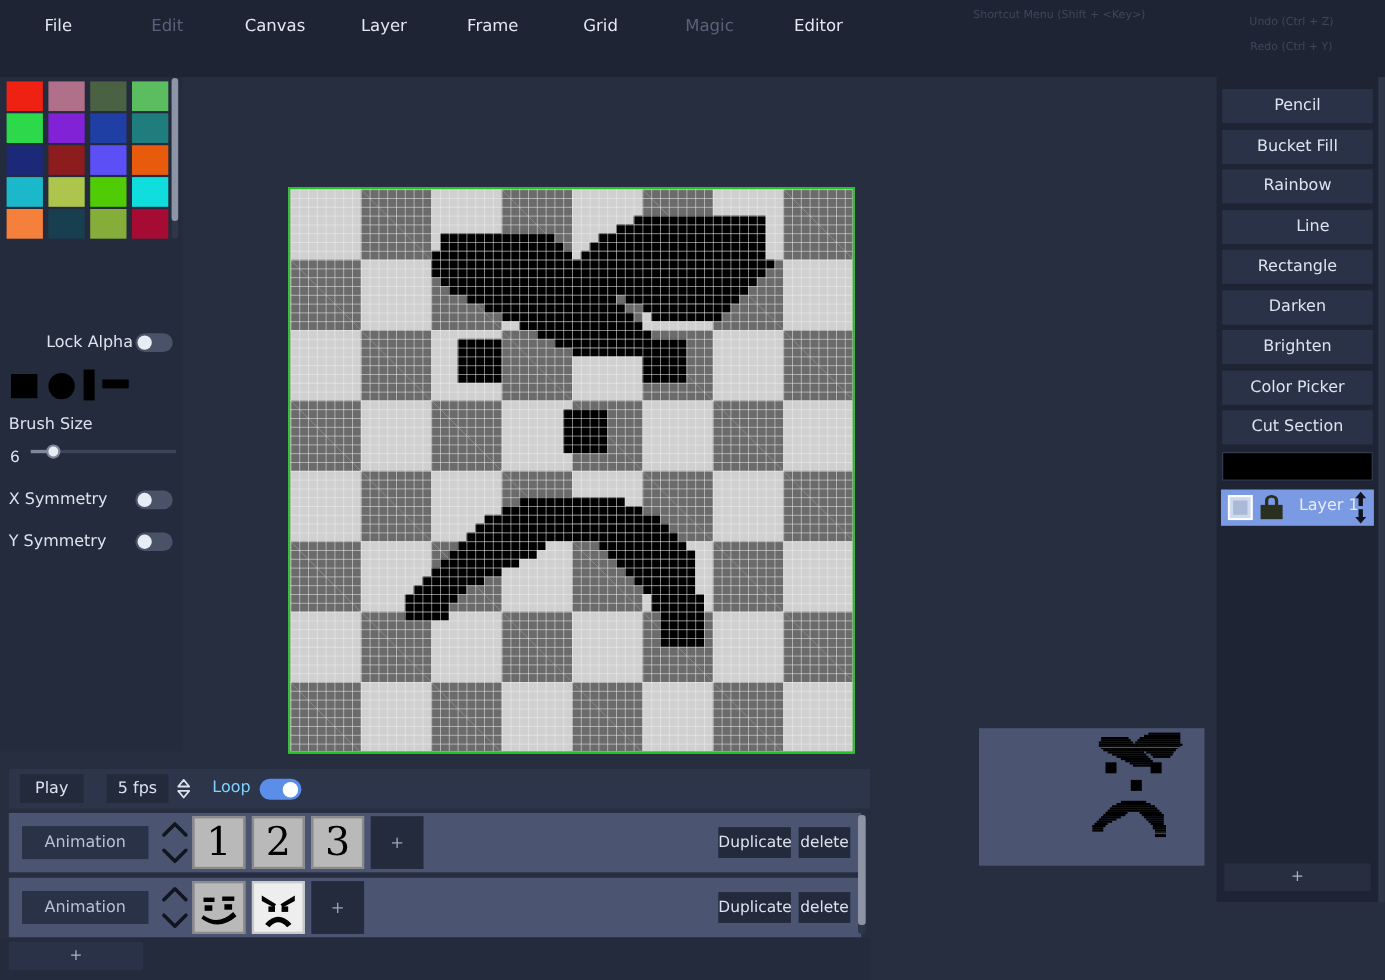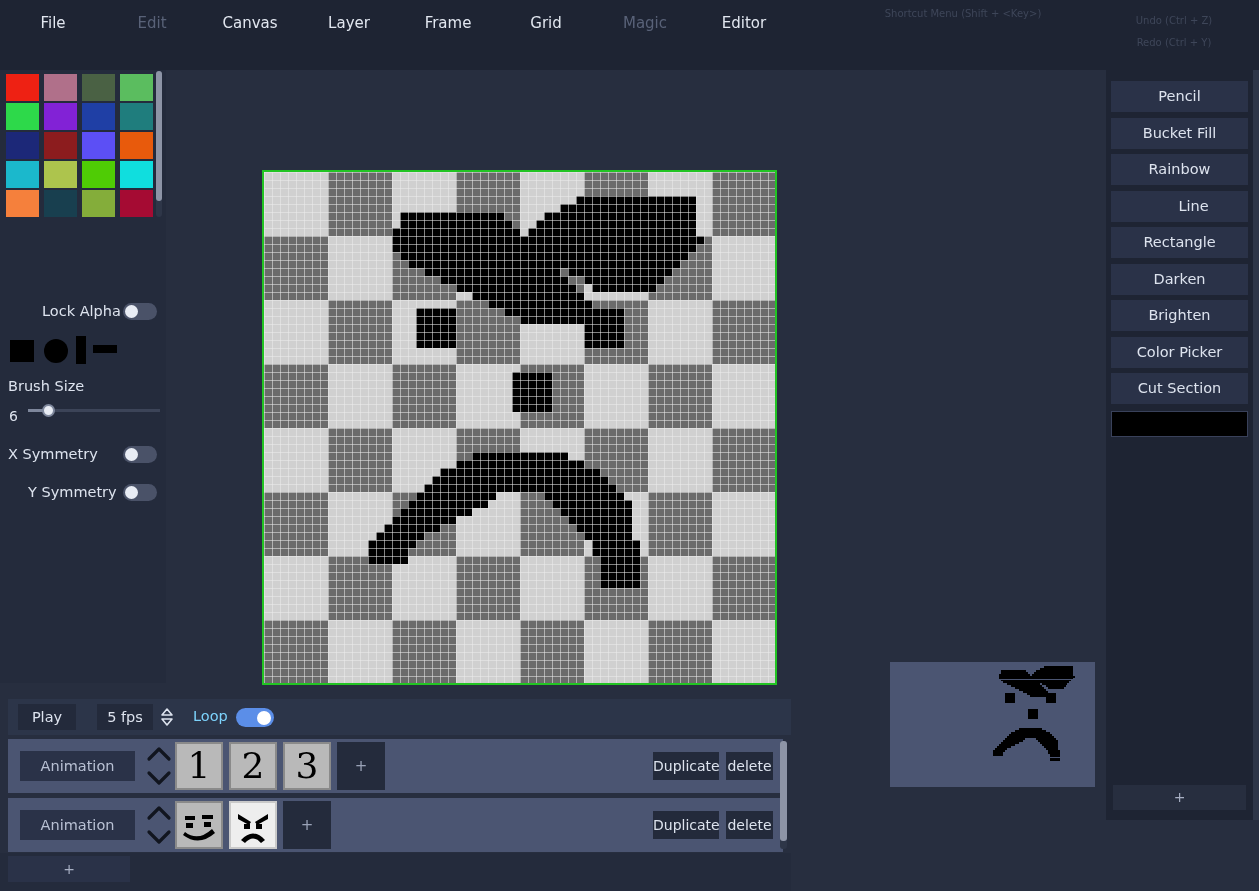--- a/index.html
+++ b/index.html
@@ -283,21 +283,21 @@
   <div id="brush-slider-track">
     <div id="brush-slider-fill"></div>
     <div id="brush-slider-knob"></div>
   </div>
 
   <div class="row-label" style="left:8px; top:376px;">X Symmetry</div>
   <div class="toggle" id="x-sym-toggle" style="left:123px; top:376px;">
       <div class="knob"></div>
     </div>
 
-  <div class="row-label" style="left:8px; top:414px;margin-left:20px;">Y Symmetry</div>
+  <div class="row-label" style="left:8px; top:414px;">Y Symmetry</div>
   <div class="toggle" id="y-sym-toggle" style="left:123px; top:414px;">
       <div class="knob"></div>
     </div>
 </div>
 
 <div id="canvas-area">
   <div id="canvas-frame">
     <div id="checker"></div>
     <div id="artwork">
         <div style="position: absolute; left: 136px; top: 40px; width: 104px; height: 8px; background: rgb(0, 0, 0);"></div>
@@ -424,20 +424,37 @@
     <div class="tool-btn" style="top: 303px;">Cut Section</div>
     <div class="tool-btn" style="top: 266.5px;">Color Picker</div>
     <div class="tool-btn" style="top: 230px;">Brighten</div>
     <div class="tool-btn" style="top: 193.5px;">Darken</div>
     <div class="tool-btn" style="top: 157px;">Rectangle</div>
     <div class="tool-btn" style="top: 120.5px; padding-left: 28px;">Line</div>
     <div class="tool-btn" style="top: 84px;">Rainbow</div>
     <div class="tool-btn" style="top: 47.5px;">Bucket Fill</div>
     <div class="tool-btn" style="top: 11px;">Pencil</div>
   <div id="current-color"></div>
+  <div id="layer-row">
+    <svg style="position:absolute;left:6px;top:5px;" width="23" height="23" viewBox="0 0 23 23">
+      <rect x="1" y="1" width="21" height="21" fill="#cfd9ee" stroke="#ffffff" stroke-width="2"></rect>
+      <rect x="5" y="5" width="13" height="13" fill="#aab9d6"></rect>
+    </svg>
+    <svg style="position:absolute;left:33px;top:4px;" width="26" height="25" viewBox="0 0 26 25">
+      <rect x="3" y="10" width="20" height="13" fill="#2a2f1e"></rect>
+      <path d="M7 10 V6 a6 5 0 0 1 12 0 V10 h-3 V6 a3 2.5 0 0 0 -6 0 V10 Z" fill="#2a2f1e"></path>
+    </svg>
+    <div id="layer-name">Layer 1</div>
+    <svg style="position:absolute;left:119px;top:1px;" width="16" height="15" viewBox="0 0 16 15">
+      <path d="M8 1 L13 7 H10 V14 H6 V7 H3 Z" fill="#11151f"></path>
+    </svg>
+    <svg style="position:absolute;left:119px;top:17px;" width="16" height="15" viewBox="0 0 16 15">
+      <path d="M8 14 L13 8 H10 V1 H6 V8 H3 Z" fill="#11151f"></path>
+    </svg>
+  </div>
   <div id="add-layer-btn">+</div>
 </div>
 <div id="right-scroll"></div>
 
 <div id="bottom-strip"></div>
 <div id="timeline">
   <div id="play-btn">Play</div>
   <div id="fps-box">5 fps</div>
   <svg style="position:absolute;left:151px;top:8px;" width="16" height="20" viewBox="0 0 16 20">
     <path d="M8 2 L13 8 H3 Z" fill="none" stroke="#dde3ee" stroke-width="1.6" stroke-linejoin="round"></path>

